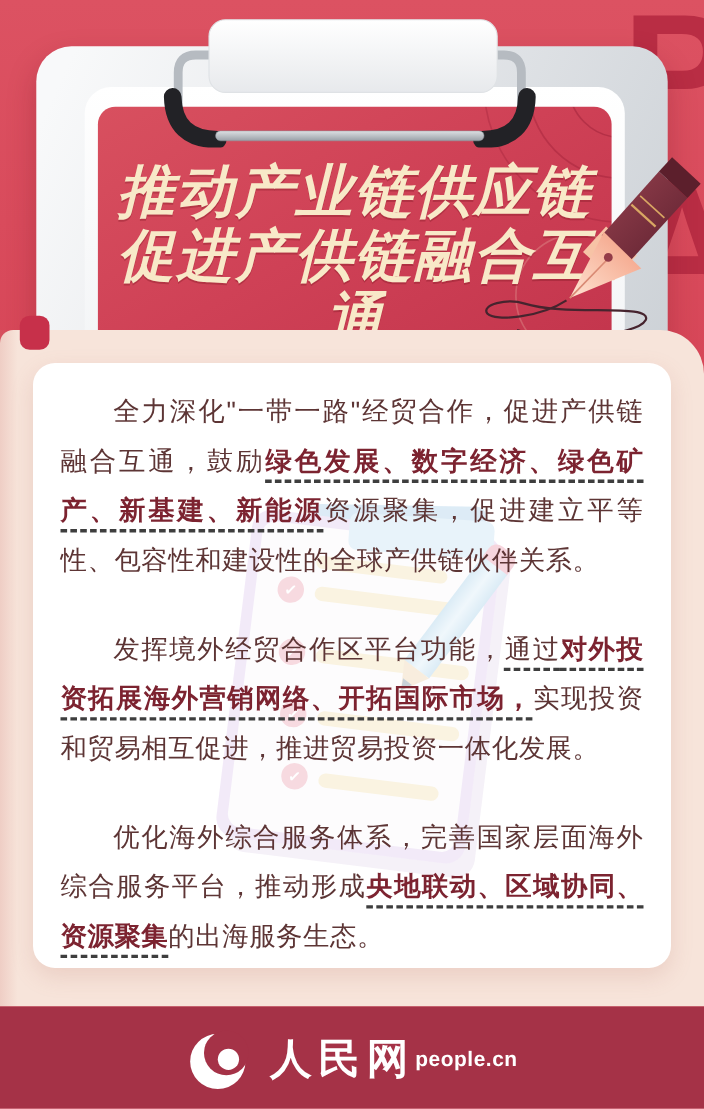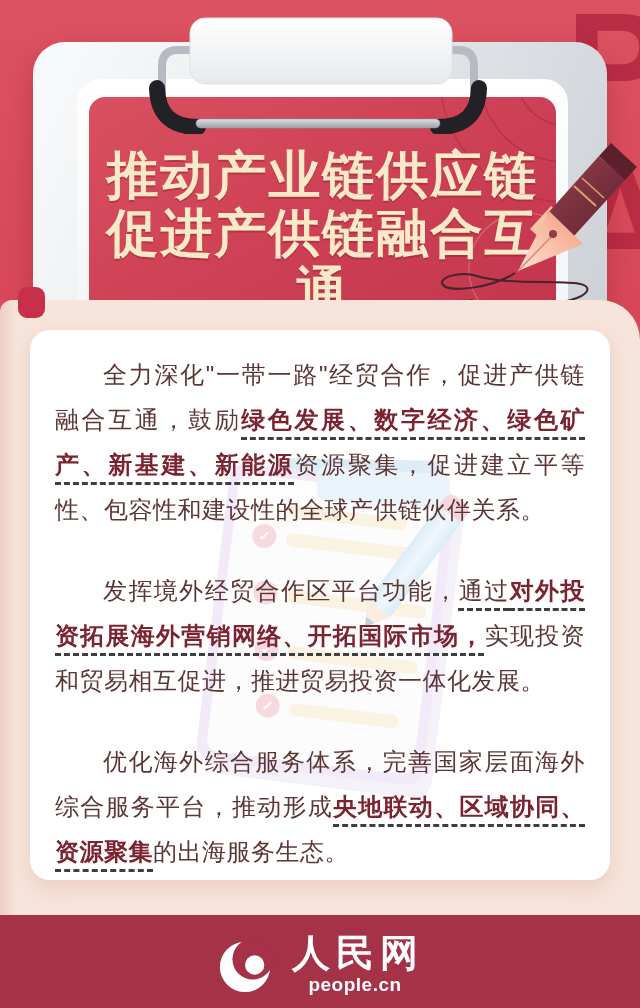--- a/index.html
+++ b/index.html
@@ -20,21 +20,21 @@
   .frame{position:absolute;left:77px;top:79px;width:491px;height:280px;z-index:3;
     border-radius:24px;background:linear-gradient(180deg,#ffffff,#f1f3f5);}
   .panel{position:absolute;left:89px;top:97px;width:467px;height:262px;z-index:4;
     border-radius:16px;overflow:hidden;
     background:linear-gradient(150deg,#d8505f 0%,#cf4156 45%,#c1334b 100%);}
   .rings{position:absolute;left:0;top:0;}
 
   .title{position:absolute;left:0;top:50px;width:100%;text-align:center;z-index:5;
     font-family:"Liberation Serif","DejaVu Serif",serif;font-weight:900;
     font-size:52px;line-height:58px;letter-spacing:2px;color:#f8e9c8;
-    text-shadow:0 2px 0 rgba(125,22,34,.35);}
+    text-shadow:0 2px 0 rgba(125,22,34,.35);font-style:italic;}
 
   .clip-svg{position:absolute;left:140px;top:8px;z-index:6;}
   .pen-svg{position:absolute;left:428px;top:142px;z-index:7;}
 
   
   .content-bg{position:absolute;left:0;top:300px;width:640px;height:615px;z-index:8;
     background:#f7e4da;border-radius:12px 40px 0 0;}
   .content-bg::before{content:"";position:absolute;left:0;top:0;bottom:0;width:16px;
     background:linear-gradient(90deg,rgba(205,115,110,.20),rgba(205,115,110,0));}
   .corner-square{position:absolute;left:18px;top:287px;width:27px;height:31px;z-index:9;
@@ -71,21 +71,21 @@
   .text-wrap p{margin:0 0 36px 0;font-size:24px;line-height:45px;color:#5d3535;
     text-align:justify;text-indent:2em;letter-spacing:.5px;}
   .text-wrap p:last-child{margin-bottom:0;}
   .seg-bold{font-weight:700;color:#7c2330;}
   .seg-underline{text-decoration-line:underline;text-decoration-style:dashed;
     text-decoration-color:#3e3e3e;text-decoration-thickness:3px;text-underline-offset:9px;}
 
   
   .footer{position:absolute;left:0;top:915px;width:640px;height:93px;z-index:11;background:#a53247;}
   .logo-row{display:flex;align-items:center;justify-content:center;gap:12px;padding-top:18px;}
-  .brand-col{display:flex;flex-direction:column;align-items:center;}
+  .brand-col{display:flex;flex-direction:row;align-items:center;}
   .brand-name{font-family:"Liberation Serif","DejaVu Serif",serif;font-weight:700;
     font-size:38px;line-height:40px;color:#ffffff;letter-spacing:6px;text-indent:6px;}
   .brand-domain{font-size:19px;font-weight:700;color:#ffffff;letter-spacing:.5px;margin-top:1px;}
 </style>
 </head>
 <body>
 
 <div class="page">
 
   <div class="edge-letters">

